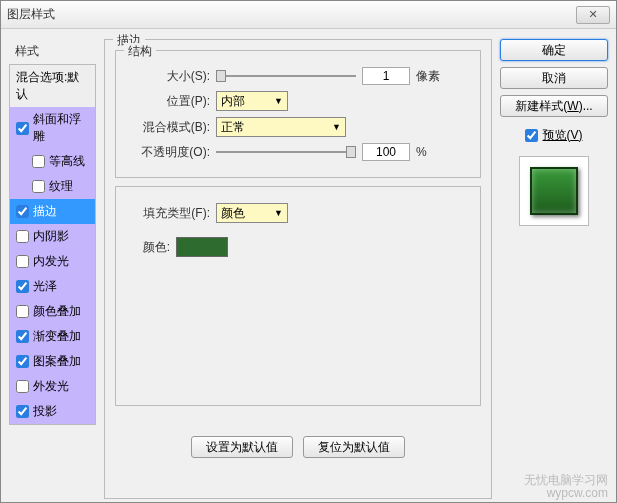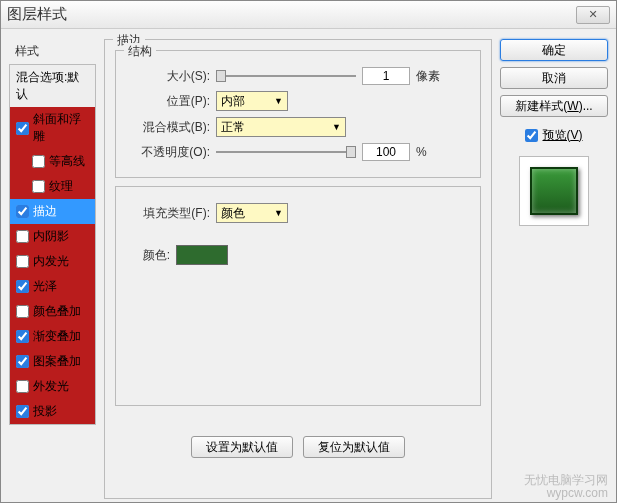--- a/index.html
+++ b/index.html
@@ -1,24 +1,24 @@
 <!DOCTYPE html>
 <html><head>
 <meta charset="utf-8">
 <style>
 * { box-sizing: border-box; margin: 0; padding: 0; font-family: "Microsoft YaHei", SimSun, sans-serif; font-size: 12px; }
 body { background: #f0f0f0; }
 .dialog { width: 617px; height: 503px; background: #f0f0f0; border: 1px solid #888; position: relative; }
 .titlebar { height: 28px; background: linear-gradient(#fdfdfd, #e8e8e8); border-bottom: 1px solid #ccc; display: flex; align-items: center; padding: 0 6px; }
-.titlebar-title { flex: 1; color: #333; font-size: 15px; }
+.titlebar-title { flex: 1; color: #333; font-size: 12px; }
 .close-btn { width: 34px; height: 18px; background: linear-gradient(#f5f5f5,#ddd); border: 1px solid #aaa; border-radius: 2px; display: flex; align-items: center; justify-content: center; cursor: pointer; font-size: 11px; color: #555; }
 .body { display: flex; padding: 10px 8px; gap: 8px; height: calc(100% - 28px); }
 .styles-panel { width: 87px; }
 .styles-header { padding: 4px 6px; color: #333; }
-.styles-list { border: 1px solid #bbb; background: #b91c1c; }
+.styles-list { border: 1px solid #bbb; background: #c4b5fd; }
 .style-row { display: flex; align-items: center; padding: 4px 6px; gap: 4px; cursor: pointer; }
 .style-row.blend { background: #eee; }
 .style-row.selected { background: #3399ff; color: #fff; }
 .style-row input[type=checkbox] { accent-color: #2a7de1; width: 13px; height: 13px; }
 .style-row.indent { padding-left: 22px; }
 .center-panel { flex: 1; position: relative; }
 .fieldset { border: 1px solid #bbb; padding: 10px 10px 10px 10px; margin-bottom: 8px; position: relative; }
 .fieldset-legend { position: absolute; top: -8px; left: 8px; background: #f0f0f0; padding: 0 4px; color: #333; }
 .outer-fieldset { height: 460px; }
 .form-row { display: flex; align-items: center; margin: 6px 0; gap: 6px; }
@@ -159,21 +159,21 @@
         </div>
 
         <div class="fieldset" style="height:220px">
           <div class="form-row">
             <div class="form-label">填充类型(F):</div>
             <div class="dropdown">
               <span>颜色</span>
               <span class="arrow">▼</span>
             </div>
           </div>
-          <div class="form-row" style="margin-top:22px">
+          <div class="form-row" style="margin-top:14px">
             <div class="form-label" style="width:44px">颜色:</div>
             <div class="color-swatch"></div>
           </div>
         </div>
 
         <div class="defaults-row">
           <button class="btn">设置为默认值</button>
           <button class="btn">复位为默认值</button>
         </div>
       </div>

